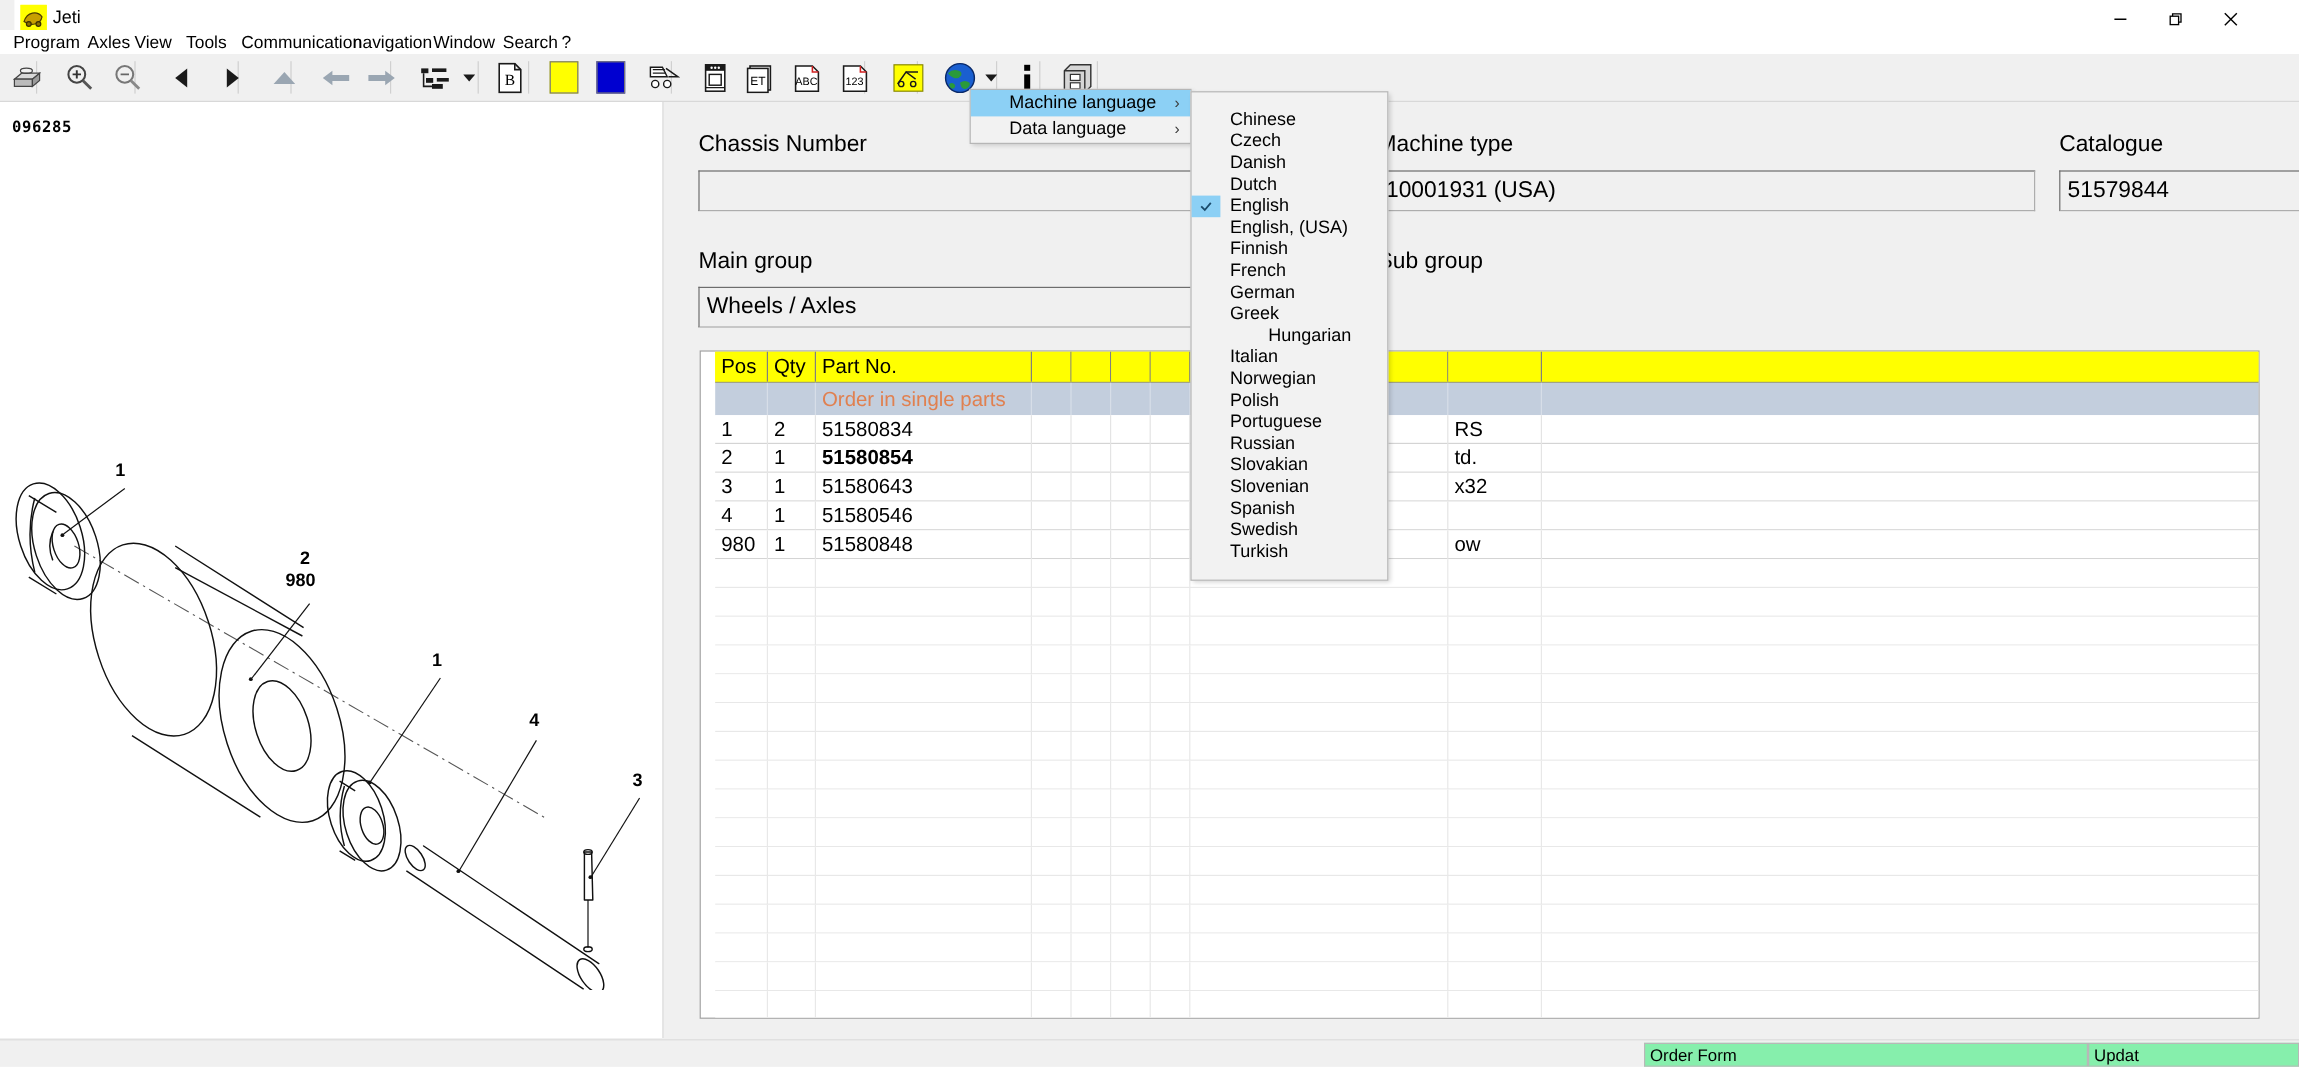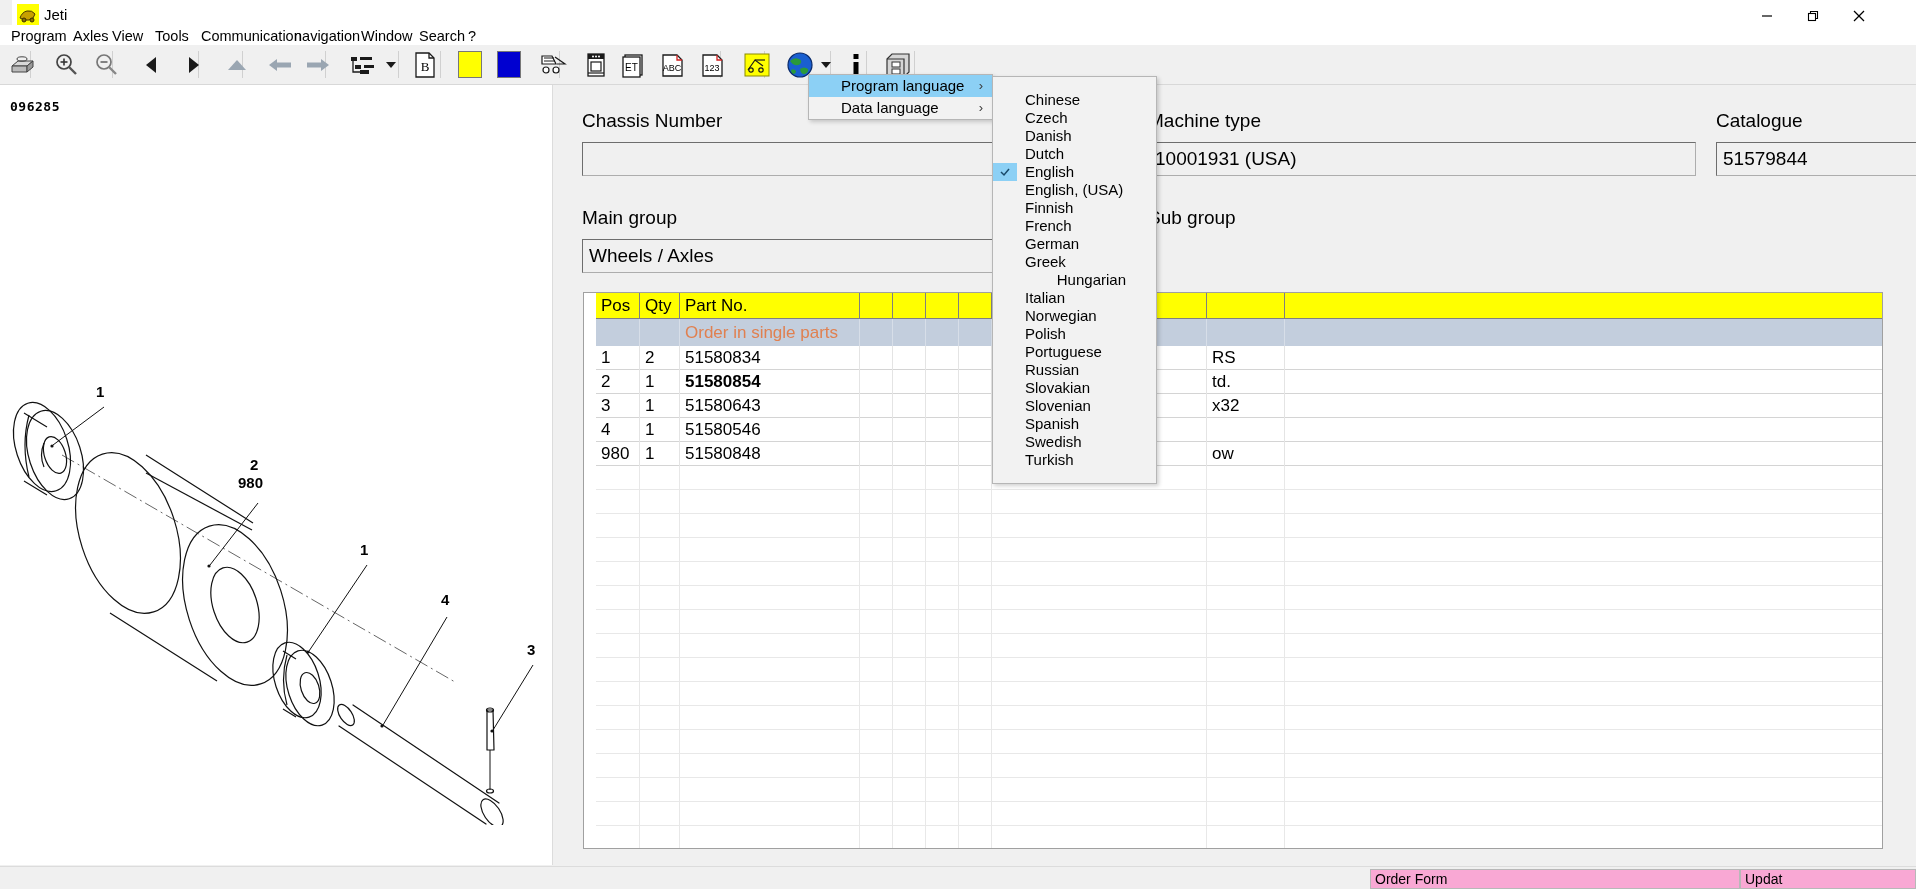--- a/index.html
+++ b/index.html
@@ -76,21 +76,21 @@
   .mrow.sel{background:#8cd0f5;}
   .mrow .arrow{position:absolute;right:9px;top:0;line-height:22px;font-size:13px;color:#3a3a3a;}
   .mrow .chk{position:absolute;left:0;top:0;width:24px;height:22px;background:#8cd0f5;
              display:flex;align-items:center;justify-content:center;}
   .mrow .chk svg{display:block;}
 
   
   .statusbar{position:absolute;left:0;top:866px;width:1916px;height:23px;background:#f0f0f0;
              border-top:1px solid #dcdcdc;}
   .sbox{position:absolute;top:2px;height:20px;line-height:19px;font-size:14px;
-        border:1px solid #b8b8b8;background:#f9a8d4;padding-left:4px;box-sizing:border-box;
+        border:1px solid #b8b8b8;background:#86efac;padding-left:4px;box-sizing:border-box;
         white-space:nowrap;overflow:hidden;}
 </style>
 </head>
 <body>
 
 <div class="app">
 
   <div class="titlebar">
     <span class="appicon">
       <svg width="22" height="22" viewBox="0 0 22 22">
@@ -666,21 +666,21 @@
           <div class="ecell" style="left: 363px; width: 33px;"></div>
           <div class="ecell" style="left: 396px; width: 215px;"></div>
           <div class="ecell" style="left: 611px; width: 78px;"></div>
           <div class="ecell" style="left: 689px; width: 611px; border-right: none;"></div>
         </div>
       </div>
   </div>
 
   <div class="menupop" style="left:808px;top:74px;width:183px;">
     <div class="mrow sel">
-      <span>Program language</span>
+      <span>Machine language</span>
       <span class="arrow">›</span>
     </div>
     <div class="mrow">
       <span>Data language</span>
       <span class="arrow">›</span>
     </div>
   </div>
 
   <div class="menupop" style="left:992px;top:76px;width:163px;padding:14px 0;">
     <div id="lang-items">

